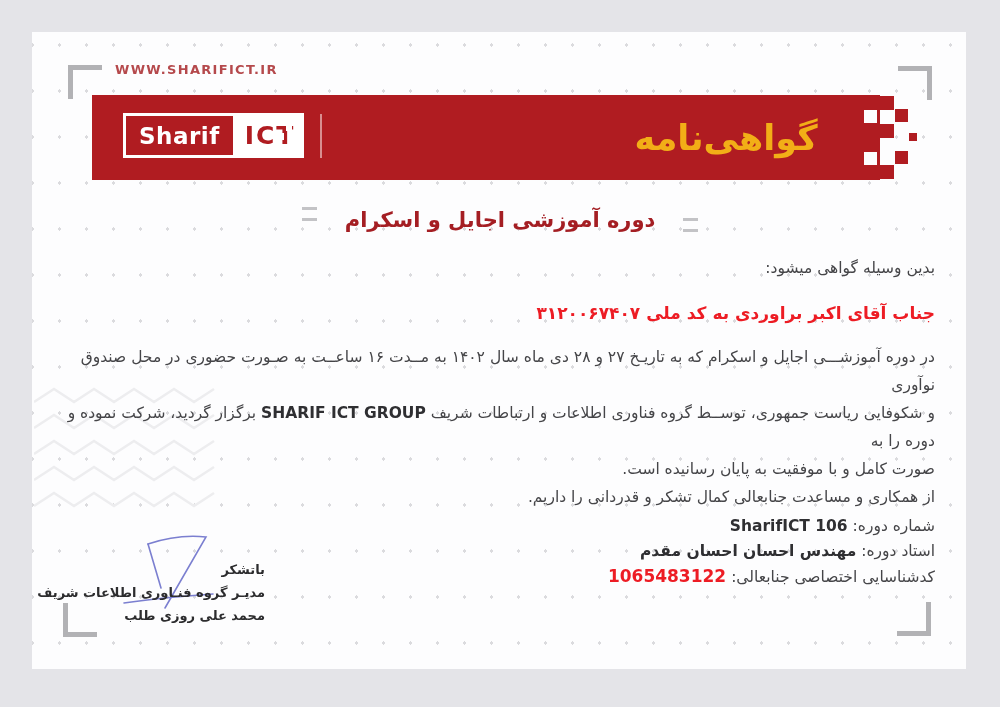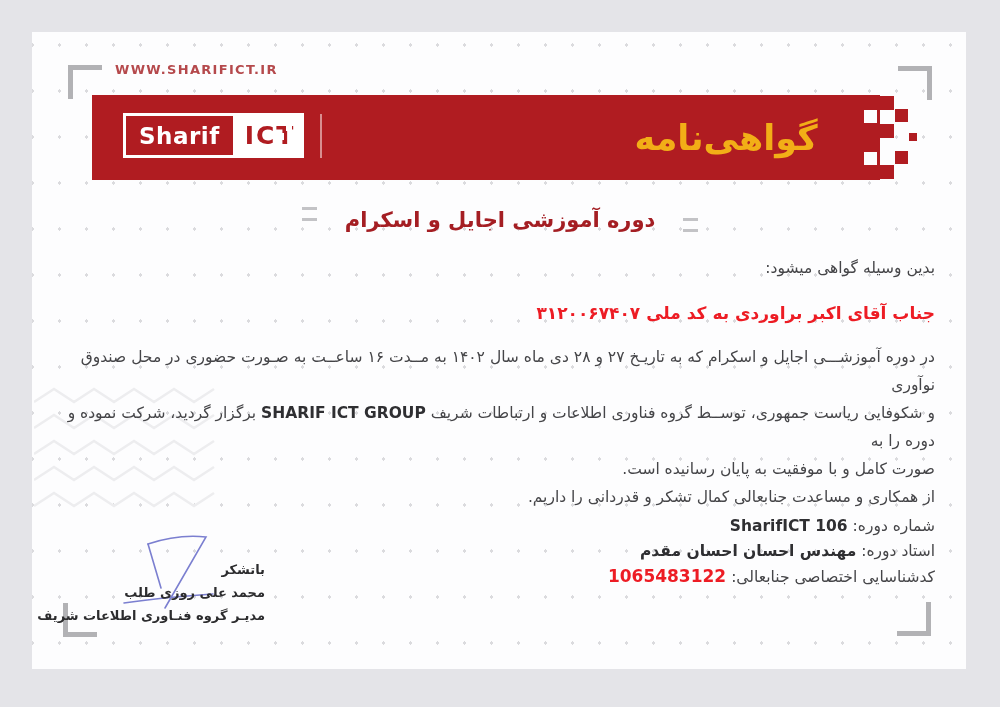--- a/index.html
+++ b/index.html
@@ -127,16 +127,16 @@
 
   <svg class="sig-svg" width="115" height="90" viewBox="0 0 115 90">
     <g fill="none" stroke="#7b7fd0" stroke-width="1.6" stroke-linecap="round">
       <path d="M32,14 C50,8 72,5 90,7 L49,78"></path>
       <path d="M32,14 L45,58"></path>
       <path d="M8,73 C35,69 68,66 97,64"></path>
     </g>
   </svg>
   <div class="sig-text">
     <div>باتشکر</div>
+    <div>مدیـر گروه فنـاوری اطلاعات شریف</div>
     <div>محمد علی روزی طلب</div>
-    <div>مدیـر گروه فنـاوری اطلاعات شریف</div>
   </div>
 </div>
 
 </body></html>

